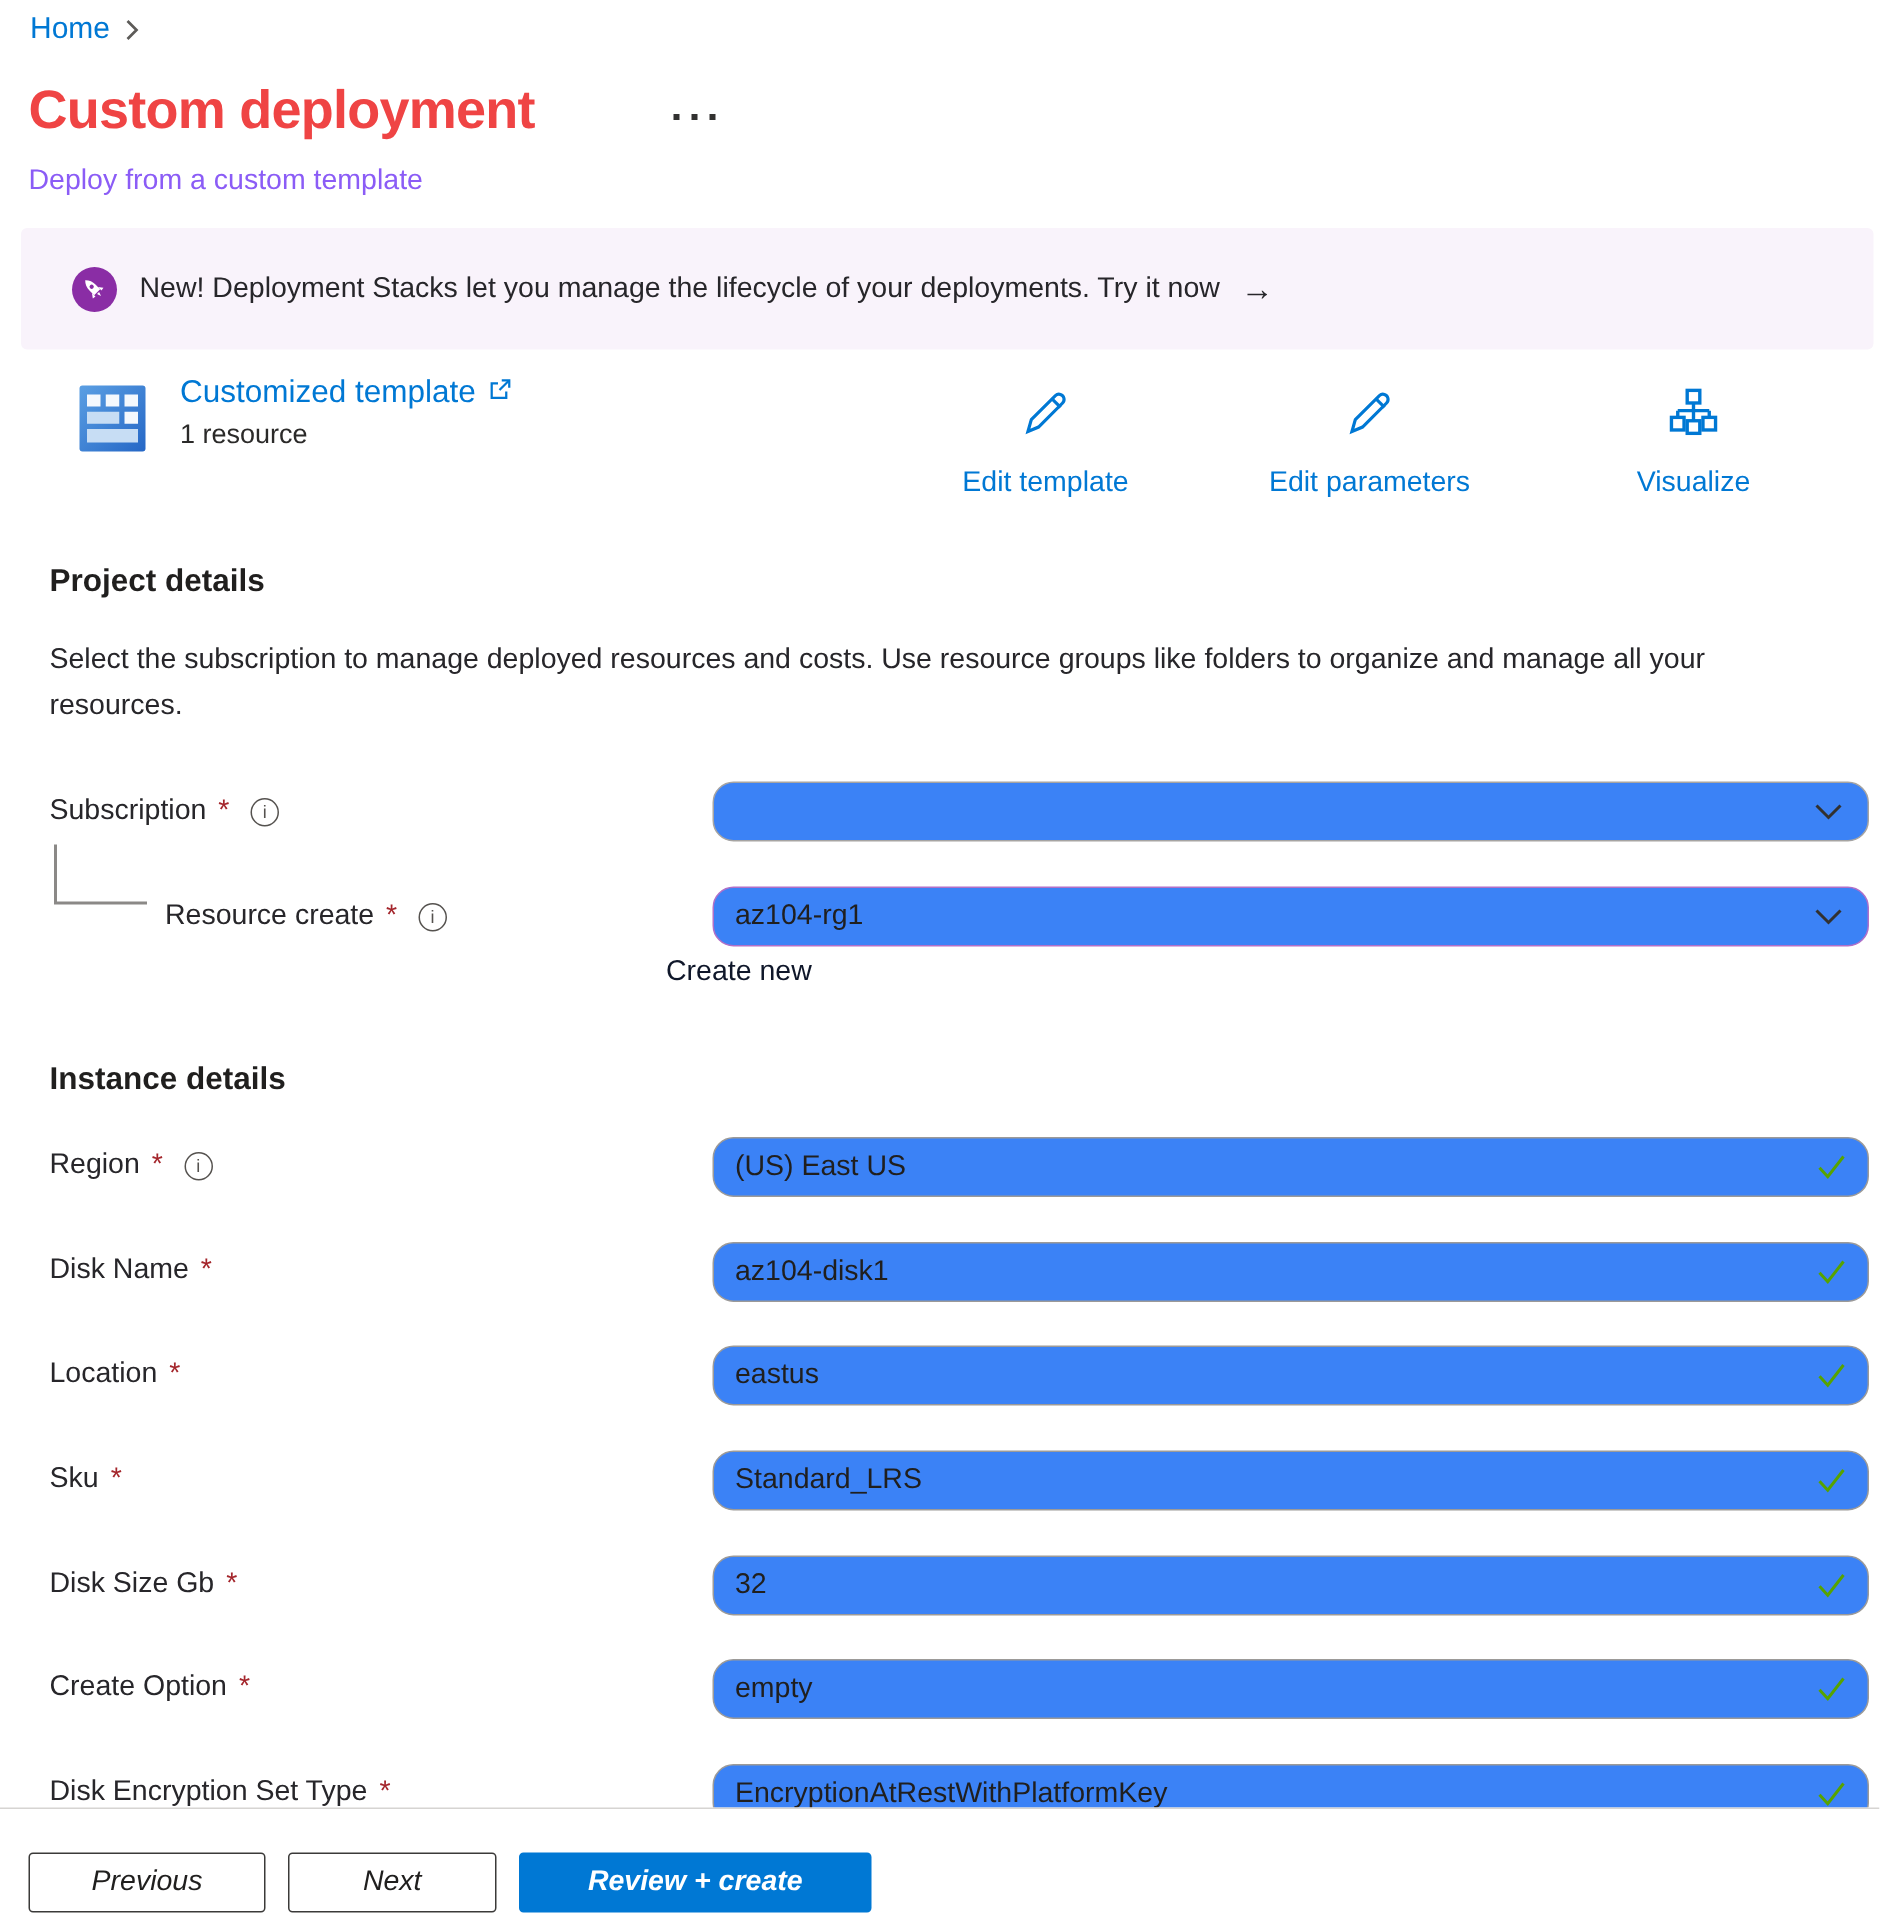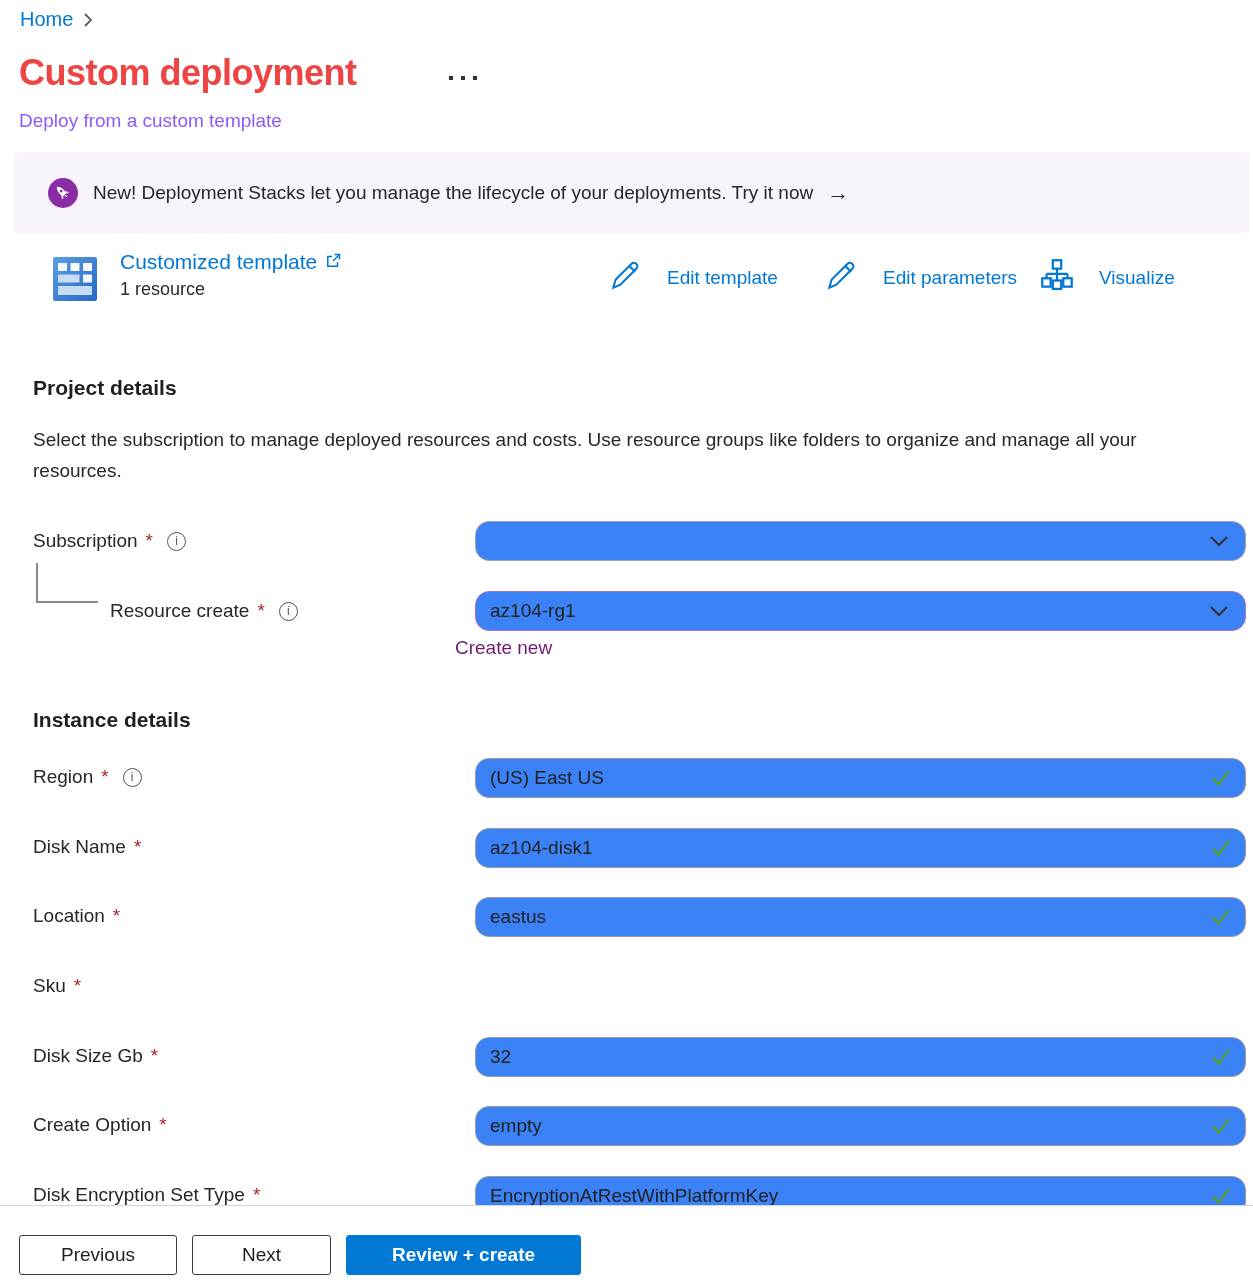--- a/index.html
+++ b/index.html
@@ -28,21 +28,21 @@
   .banner-arrow { margin-left:14px; font-size:22px; color:#27262a; }
 
   
   .tpl-icon { top:256px; left:52px; width:46px; height:46px; }
   .tpl-text { top:250px; left:120px; }
   .tpl-link { display:flex; align-items:flex-start; gap:8px; font-size:21px; color:#0078d4; cursor:pointer; }
   .tpl-count { margin-top:5px; font-size:18px; color:#2b2a29; }
 
   
   .tpl-action { top:258px; width:180px; transform:translateX(-50%);
-    display:flex; flex-direction:row; align-items:center; gap:24px; cursor:pointer; }
+    display:flex; flex-direction:column; align-items:center; gap:12px; cursor:pointer; }
   .tpl-action .lbl { font-size:19px; color:#0078d4; white-space:nowrap; }
 
   
   .section-heading { font-size:21px; font-weight:700; color:#201f1e; }
   .section-desc { top:424px; left:33px; width:1150px; font-size:19px; line-height:31px; color:#27262a; }
 
   
   .row-label { left:33px; font-size:19px; color:#27262a; display:flex; align-items:center; gap:6px; }
   .req { color:#a4262c; margin-left:2px; }
   .info-icon { width:19px; height:19px; border:1.4px solid #55524f; border-radius:50%;
@@ -51,27 +51,27 @@
   .field-box { left:475px; width:771px; height:40px; background:#3b82f6;
     border:1px solid #9c9a98; border-radius:14px; display:flex; align-items:center; }
   .field-box input { flex:1; height:100%; border:0; outline:none; background:transparent;
     font-family:"Liberation Sans", sans-serif; font-size:19px; color:#201f1e; padding:0 14px; }
   .dropdown { cursor:pointer; justify-content:flex-end; }
   .dropdown .chev { margin-right:16px; display:flex; }
   .purple-border { border:1.5px solid #b06fc8; }
   .check { margin-right:14px; display:flex; flex:0 0 auto; }
   .connector-v { left:36px; top:563px; width:1.5px; height:39px; background:#8b8987; }
   .connector-h { left:36px; top:601px; width:62px; height:1.5px; background:#8b8987; }
-  .create-new { top:637px; left:455px; font-size:19px; color:#701a75; cursor:pointer; text-decoration:none; }
+  .create-new { top:637px; left:444px; font-size:19px; color:#0f172a; cursor:pointer; text-decoration:none; }
 
   
   .footer { top:1205px; left:0; width:1253px; height:75px; background:#ffffff;
     border-top:1px solid #d6d4d2; z-index:5; }
   .footer button { position:absolute; top:29px; height:40px; font-family:"Liberation Sans", sans-serif;
-    font-size:19px; border-radius:3px; cursor:pointer; }
+    font-size:19px; border-radius:3px; cursor:pointer;font-style:italic; }
   .btn-secondary { background:#fff; border:1px solid #3b3a39; color:#201f1e; }
   .btn-previous { left:19px; width:158px; }
   .btn-next { left:192px; width:139px; }
   .btn-primary { left:346px; width:235px; background:#0078d4; border:1px solid #0078d4;
     color:#fff; font-weight:700; }
 </style>
 </head>
 <body>
 
 <div class="screen">
@@ -245,20 +245,28 @@
       <svg width="20" height="18" viewBox="0 0 20 18">
           <path d="M2 9.5l5.5 6L18 2" fill="none" stroke="#57a300" stroke-width="2"></path>
         </svg>
     </span>
   </div>
 
   <div class="abs row-label" style="top:975px;">
     <span>Sku</span>
     <span class="req">*</span>
   </div>
+  <div class="abs field-box" style="top:967px;">
+    <input type="text" value="Standard_LRS" style="">
+    <span class="check">
+      <svg width="20" height="18" viewBox="0 0 20 18">
+          <path d="M2 9.5l5.5 6L18 2" fill="none" stroke="#57a300" stroke-width="2"></path>
+        </svg>
+    </span>
+  </div>
 
   <div class="abs row-label" style="top:1045px;">
     <span>Disk Size Gb</span>
     <span class="req">*</span>
   </div>
   <div class="abs field-box" style="top:1037px;">
     <input type="text" value="32" style="">
     <span class="check">
       <svg width="20" height="18" viewBox="0 0 20 18">
           <path d="M2 9.5l5.5 6L18 2" fill="none" stroke="#57a300" stroke-width="2"></path>

